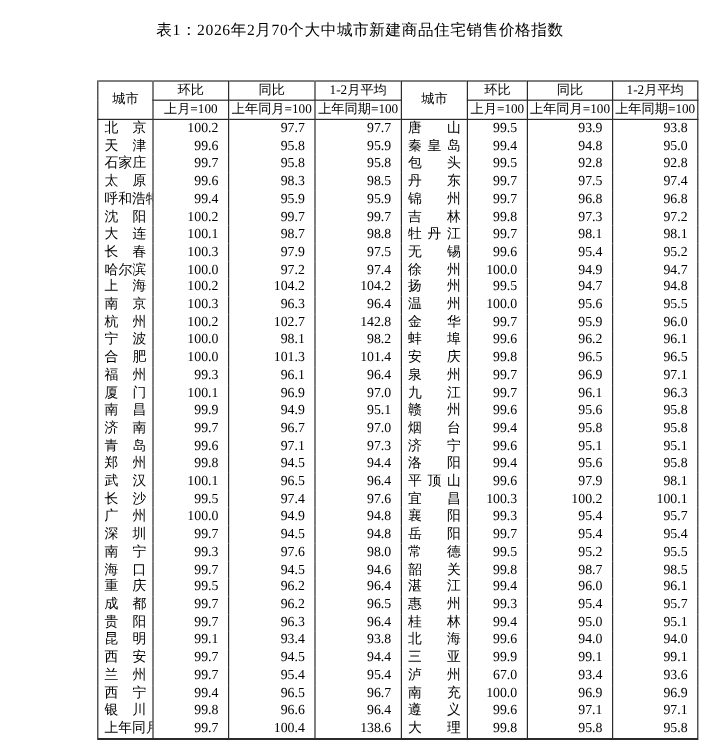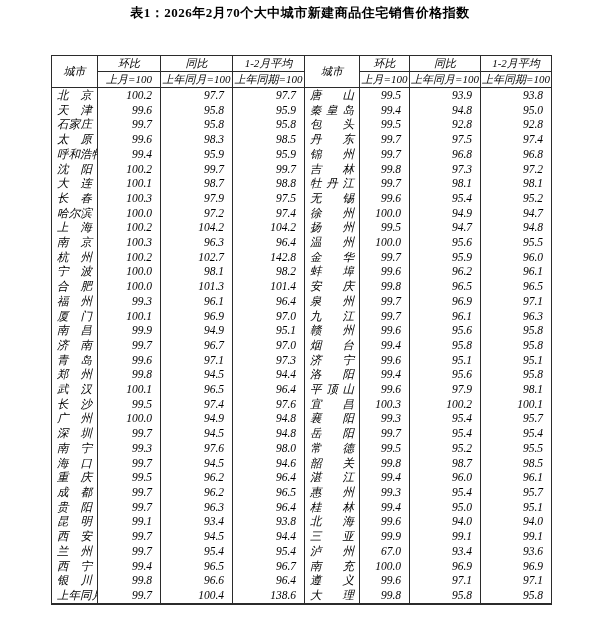--- a/index.html
+++ b/index.html
@@ -4,35 +4,34 @@
 <style>
   html, body {
     margin: 0; padding: 0;
     width: 600px; height: 617px;
     background: #ffffff;
     overflow: hidden;
     font-family: "Liberation Serif", "DejaVu Serif", serif;
     color: #000000;
   }
   .page-title {
-    margin: 4px;
+    margin: 16px;
     text-align: center;
     font-size: 13px;
     line-height: 18px;
-    font-weight: bold;
+    font-weight: normal;
     letter-spacing: 0.5px;
   }
   table.price-table {
     border-collapse: collapse;
     table-layout: fixed;
     width: 500px;
-    margin: 33px 0 0 51px;
+    margin: 33px 0 0 81px;
     border: 1px solid #2b2b2b;
     border-bottom-width: 2px;
-    font-style: italic;
   }
   .price-table th, .price-table td {
     border-left: 1px solid #2b2b2b;
     border-right: 1px solid #2b2b2b;
     padding: 0;
     font-weight: normal;
     font-size: 11.5px;
     overflow: hidden;
     white-space: nowrap;
   }

